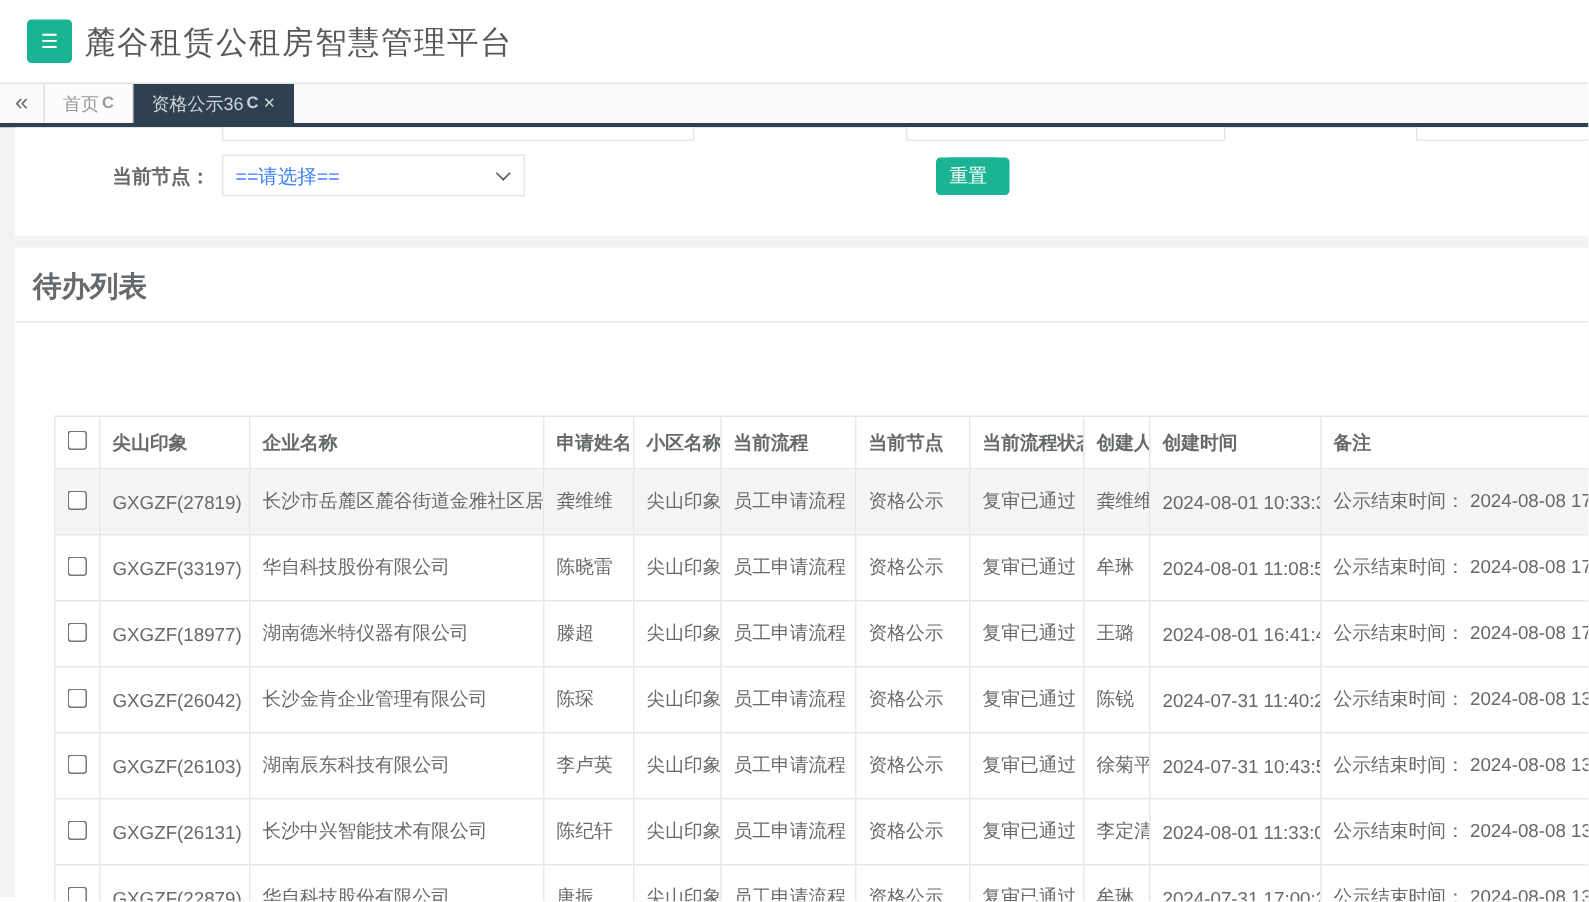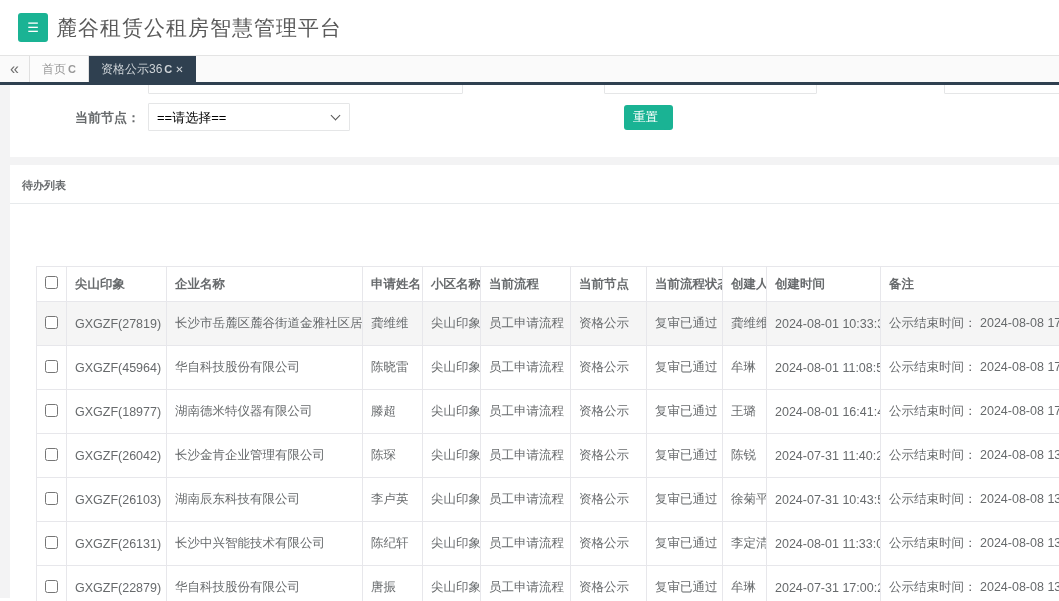--- a/index.html
+++ b/index.html
@@ -29,32 +29,32 @@
 
   
   .search-panel { height:72px; position:relative; overflow:hidden; margin-bottom:8px; }
   .cut-input { position:absolute; top:-19px; height:28px; border:1px solid #e5e6e7;
     background:#fff; border-radius:1px; }
   .ci1 { left:138px; width:315px; } .ci2 { left:594px; width:213px; } .ci3 { left:934px; width:140px; }
   .form-label { position:absolute; left:0; top:24px; width:130px; text-align:right;
     font-size:13px; font-weight:bold; color:#676a6c; }
   .select-wrap { position:absolute; left:138px; top:18px; width:202px; height:28px; }
   .select-wrap select { width:100%; height:100%; appearance:none; -webkit-appearance:none;
-    border:1px solid #e5e6e7; background:#fff; color:#000000; font-size:13px;
+    border:1px solid #e5e6e7; background:#fff; color:#3b82f6; font-size:13px;
     padding:0 24px 0 8px; border-radius:1px; }
   .chev { position:absolute; right:11px; top:9px; width:7px; height:7px;
     border-right:1.6px solid #555; border-bottom:1.6px solid #555;
     transform:rotate(45deg); pointer-events:none; }
   .btn { position:absolute; top:20px; height:25px; padding:0 9px; background:#1ab394;
     color:#fff; border:none; border-radius:3px; font-size:12.5px; cursor:pointer; }
   .btn-search { left:620px; } .btn-reset { left:614px; }
 
   
   .list-panel { height:436px; overflow:hidden; }
-  .section-title { padding:13px 0 10px 12px; font-size:11px; font-weight:bold;
+  .section-title { padding:13px 0 10px 12px; font-size:19px; font-weight:bold;
     color:#676a6c; border-bottom:1px solid #e7eaec; }
   .table-wrap { margin:62px 0 0 26px; }
   table { border-collapse:collapse; font-size:12.5px; color:#676a6c; table-layout:fixed; width:1058px; }
   th,td { border:1px solid #e7e7eb; padding:0 8px; text-align:left;
     overflow:hidden; white-space:nowrap; }
   thead th { height:35px; font-weight:bold; }
   tbody td { height:44px; }
   tbody tr:first-child td { background:#f5f5f5; }
   .cb-cell { text-align:center; padding:0; }
   .cb-cell input { width:13px; height:13px; cursor:pointer; }
@@ -140,21 +140,21 @@
               <td>尖山印象</td>
               <td>员工申请流程</td>
               <td>资格公示</td>
               <td>复审已通过</td>
               <td>龚维维</td>
               <td>2024-08-01 10:33:31</td>
               <td>公示结束时间： 2024-08-08 17:20:41</td>
             </tr>
             <tr>
               <td class="cb-cell"><input type="checkbox" style=""></td>
-              <td>GXGZF(45964)</td>
+              <td>GXGZF(33197)</td>
               <td>华自科技股份有限公司</td>
               <td>陈晓雷</td>
               <td>尖山印象</td>
               <td>员工申请流程</td>
               <td>资格公示</td>
               <td>复审已通过</td>
               <td>牟琳</td>
               <td>2024-08-01 11:08:50</td>
               <td>公示结束时间： 2024-08-08 17:20:15</td>
             </tr>

